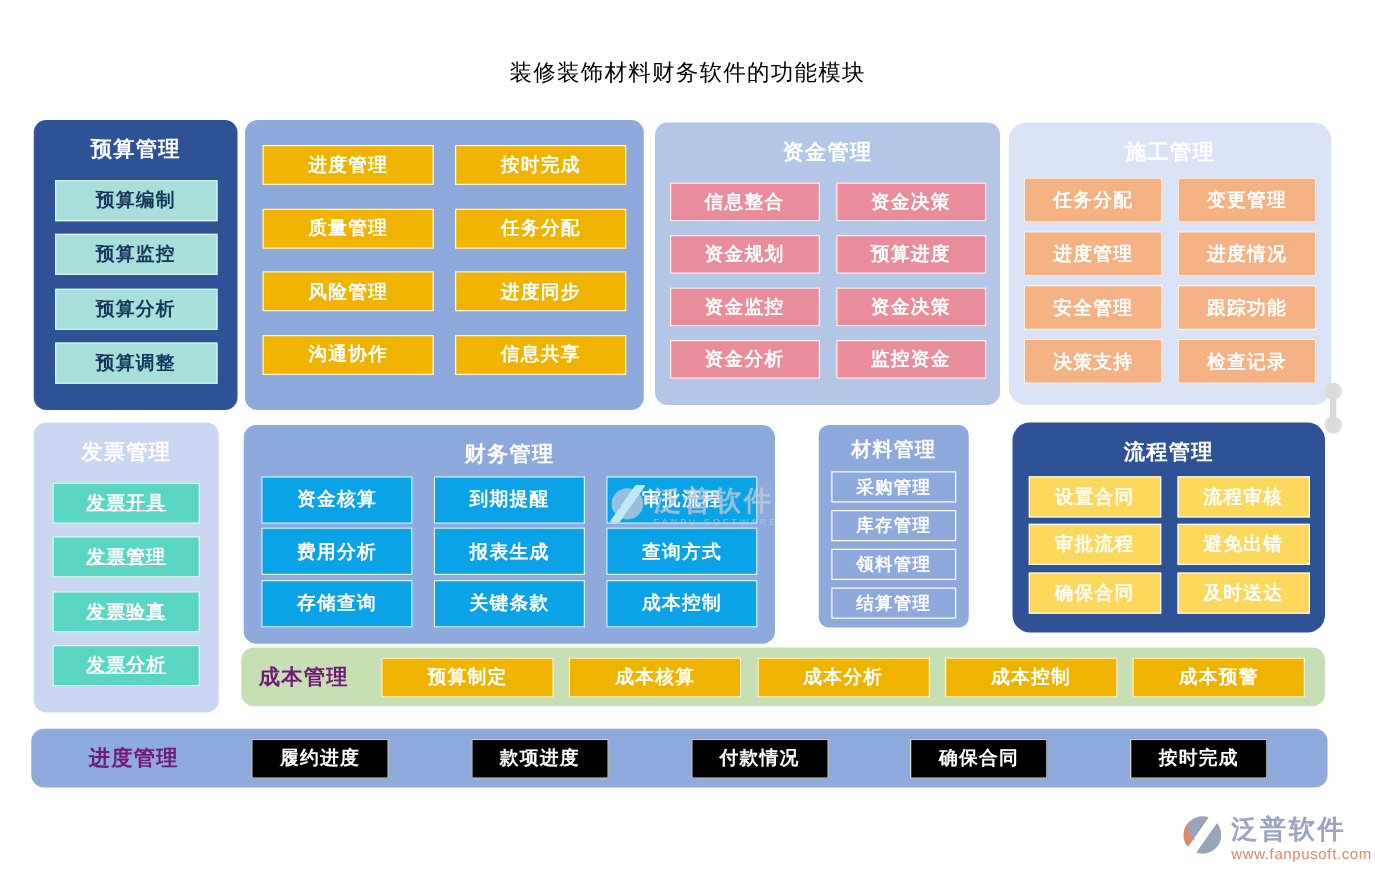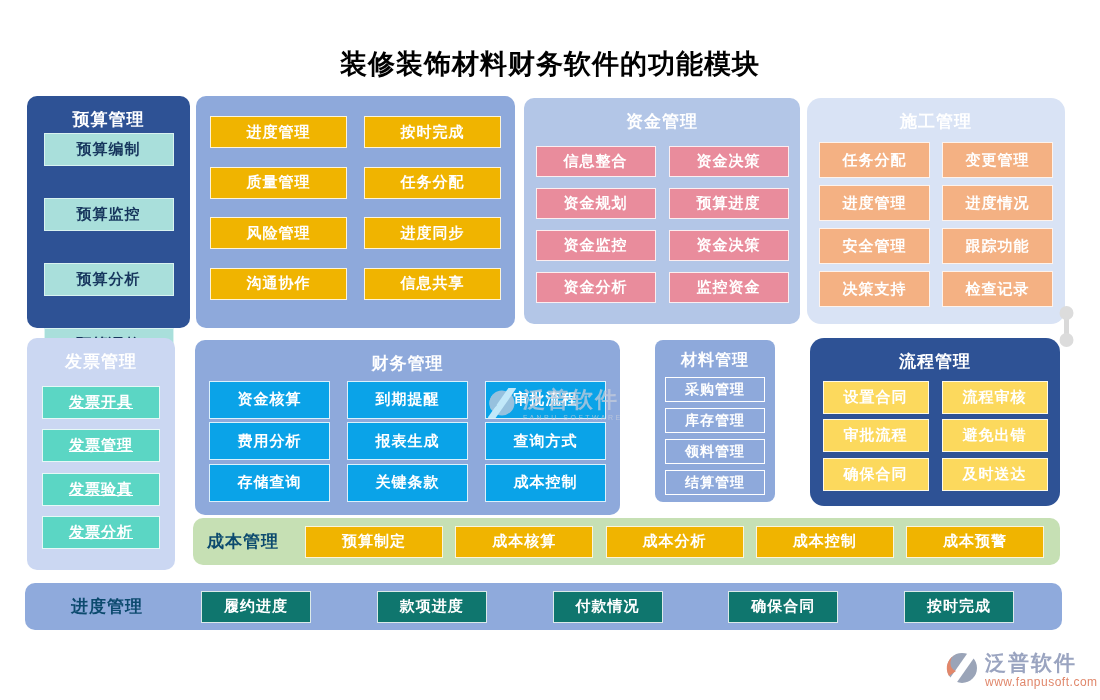--- a/index.html
+++ b/index.html
@@ -2,21 +2,21 @@
 <html><head>
 <meta charset="utf-8">
 <style>
   html,body{margin:0;padding:0;background:#ffffff;}
   #stage{
     position:relative;width:1100px;height:700px;background:#ffffff;overflow:hidden;
     font-family:"Liberation Sans","DejaVu Sans",sans-serif;
   }
   .main-title{
     position:absolute;left:0;top:46px;width:100%;text-align:center;
-    font-size:27px;font-weight:bold;color:#000;letter-spacing:1px;
+    font-size:18px;font-weight:normal;color:#000;letter-spacing:1px;
   }
   .panel{position:absolute;display:flex;flex-direction:column;box-sizing:border-box;}
   .panel-title{
     flex:0 0 auto;text-align:center;color:#ffffff;font-weight:bold;font-size:17px;
     padding-top:12px;letter-spacing:1px;
   }
   .panel-body{
     flex:1;display:grid;align-content:space-evenly;justify-content:center;
     padding:2px 12px 10px 12px;
   }
@@ -29,39 +29,39 @@
   .p-budget{left:27px;top:96px;width:163px;height:232px;background:#2E5295;border-radius:10px;}
   .p-project{left:196px;top:96px;width:319px;height:232px;background:#8EA9DB;border-radius:10px;}
   .p-funds{left:524px;top:98px;width:276px;height:226px;background:#B3C6E7;border-radius:10px;}
   .p-construction{left:807px;top:98px;width:258px;height:226px;background:#D9E3F5;border-radius:14px;}
   .p-invoice{left:27px;top:338px;width:148px;height:232px;background:#CBD7F2;border-radius:10px;}
   .p-finance{left:195px;top:340px;width:425px;height:175px;background:#8EA9DB;border-radius:10px;}
   .p-material{left:655px;top:340px;width:120px;height:162px;background:#8EA9DB;border-radius:8px;}
   .p-material .panel-title{padding-top:10px;font-size:16px;}
   .p-process{left:810px;top:338px;width:250px;height:168px;background:#2E5295;border-radius:14px;}
   
-  .g-budget{grid-template-columns:130px;gap:32px;}   .g-budget .btn{height:33px;background:#A9DFDB;color:#17365D;border-color:#D9F3F0;}
+  .g-budget{grid-template-columns:130px;}   .g-budget .btn{height:33px;background:#A9DFDB;color:#17365D;border-color:#D9F3F0;}
   .g-project{grid-template-columns:137px 137px;column-gap:17px;} .g-project .btn{height:32px;background:#F0B400;}
   .g-funds{grid-template-columns:120px 120px;column-gap:13px;}   .g-funds .btn{height:31px;background:#E98C9C;}
   .g-construction{grid-template-columns:111px 111px;column-gap:12px;} .g-construction .btn{height:36px;background:#F4B183;}
   .g-invoice{grid-template-columns:118px;} .g-invoice .btn{height:33px;background:#5BD6C4;text-decoration:underline;}
   .g-finance{grid-template-columns:121px 121px 121px;column-gap:17px;} .g-finance .btn{height:38px;background:#0AA3E8;}
   .g-material{grid-template-columns:100px;row-gap:6px;align-content:start;padding-top:6px;}
   .g-material .btn{height:25px;background:transparent;border:1.5px solid #ffffff;font-size:14px;}
   .g-process{grid-template-columns:106px 106px;column-gap:13px;} .g-process .btn{height:33px;background:#FCD95D;}
   
   .bar{position:absolute;display:flex;align-items:center;box-sizing:border-box;}
-  .bar-title{color:#0c4a6e;font-weight:bold;font-size:17px;letter-spacing:1px;flex:0 0 auto;}
+  .bar-title{color:#701a75;font-weight:bold;font-size:17px;letter-spacing:1px;flex:0 0 auto;}
   .bar-btns{flex:1;display:flex;justify-content:space-between;align-items:center;}
   .b-cost{left:193px;top:518px;width:867px;height:47px;background:#C6E0B4;border-radius:10px;padding:0 16px 0 14px;}
   .b-cost .bar-title{margin-right:26px;}
   .b-cost .btn{width:138px;height:32px;background:#F0B400;}
   .b-progress{left:25px;top:583px;width:1037px;height:47px;background:#8FAADC;border-radius:10px;padding:0 48px 0 46px;}
   .b-progress .bar-title{margin-right:58px;}
-  .b-progress .btn{width:110px;height:32px;background:#0f766e;}
+  .b-progress .btn{width:110px;height:32px;background:#000000;}
   
   .connector{position:absolute;left:1058px;top:306px;width:17px;height:41px;pointer-events:none;}
   
   .watermark{
     position:absolute;left:487px;top:388px;display:flex;align-items:center;gap:6px;
     opacity:0.75;pointer-events:none;z-index:5;
   }
   .watermark .wm-text{display:flex;flex-direction:column;line-height:1;}
   .watermark .wm-brand{font-size:22px;font-weight:bold;color:#C5CCDB;letter-spacing:2px;}
   .watermark .wm-sub{font-size:7px;color:#C5CCDB;letter-spacing:2.5px;margin-top:3px;}

